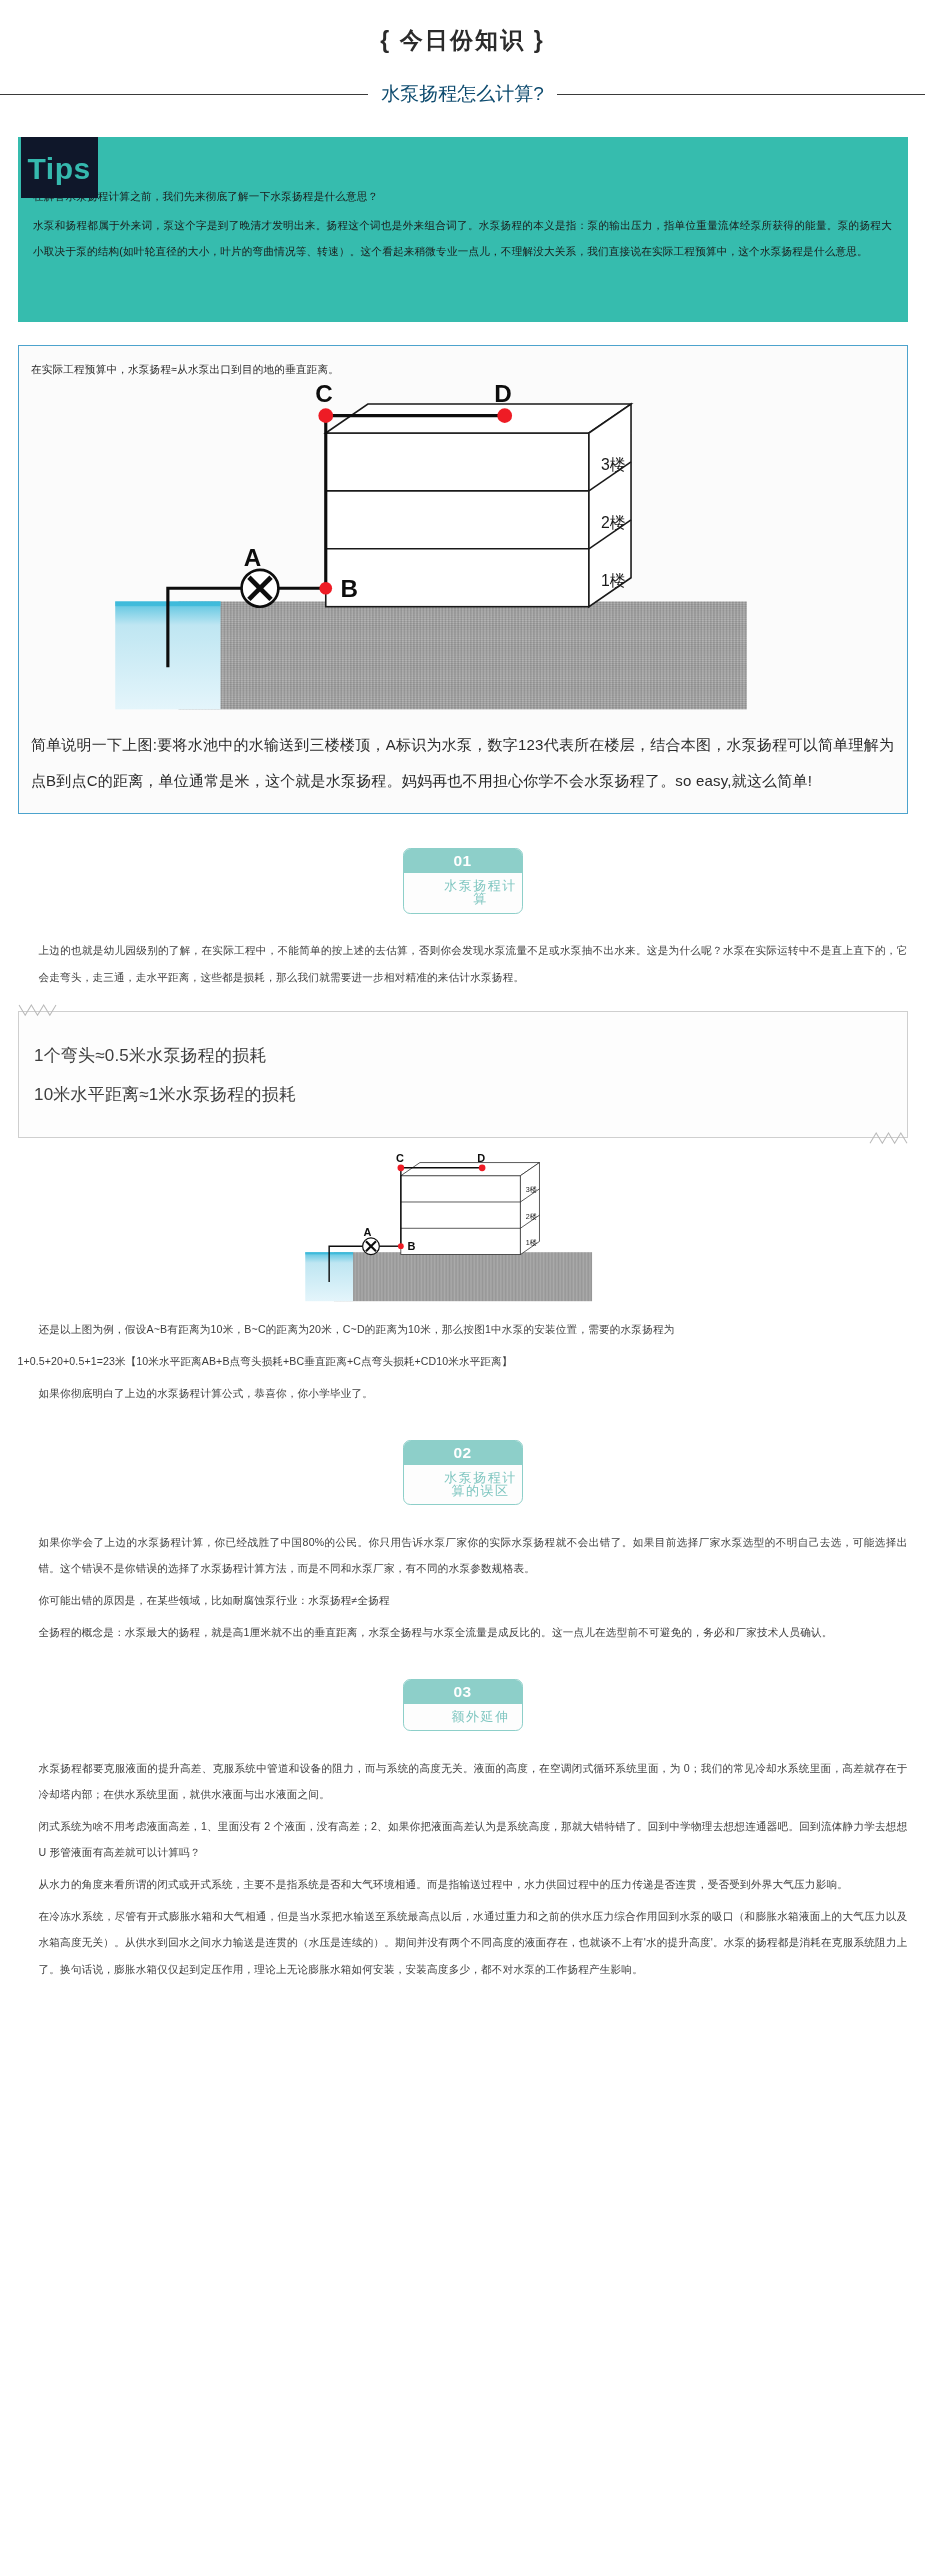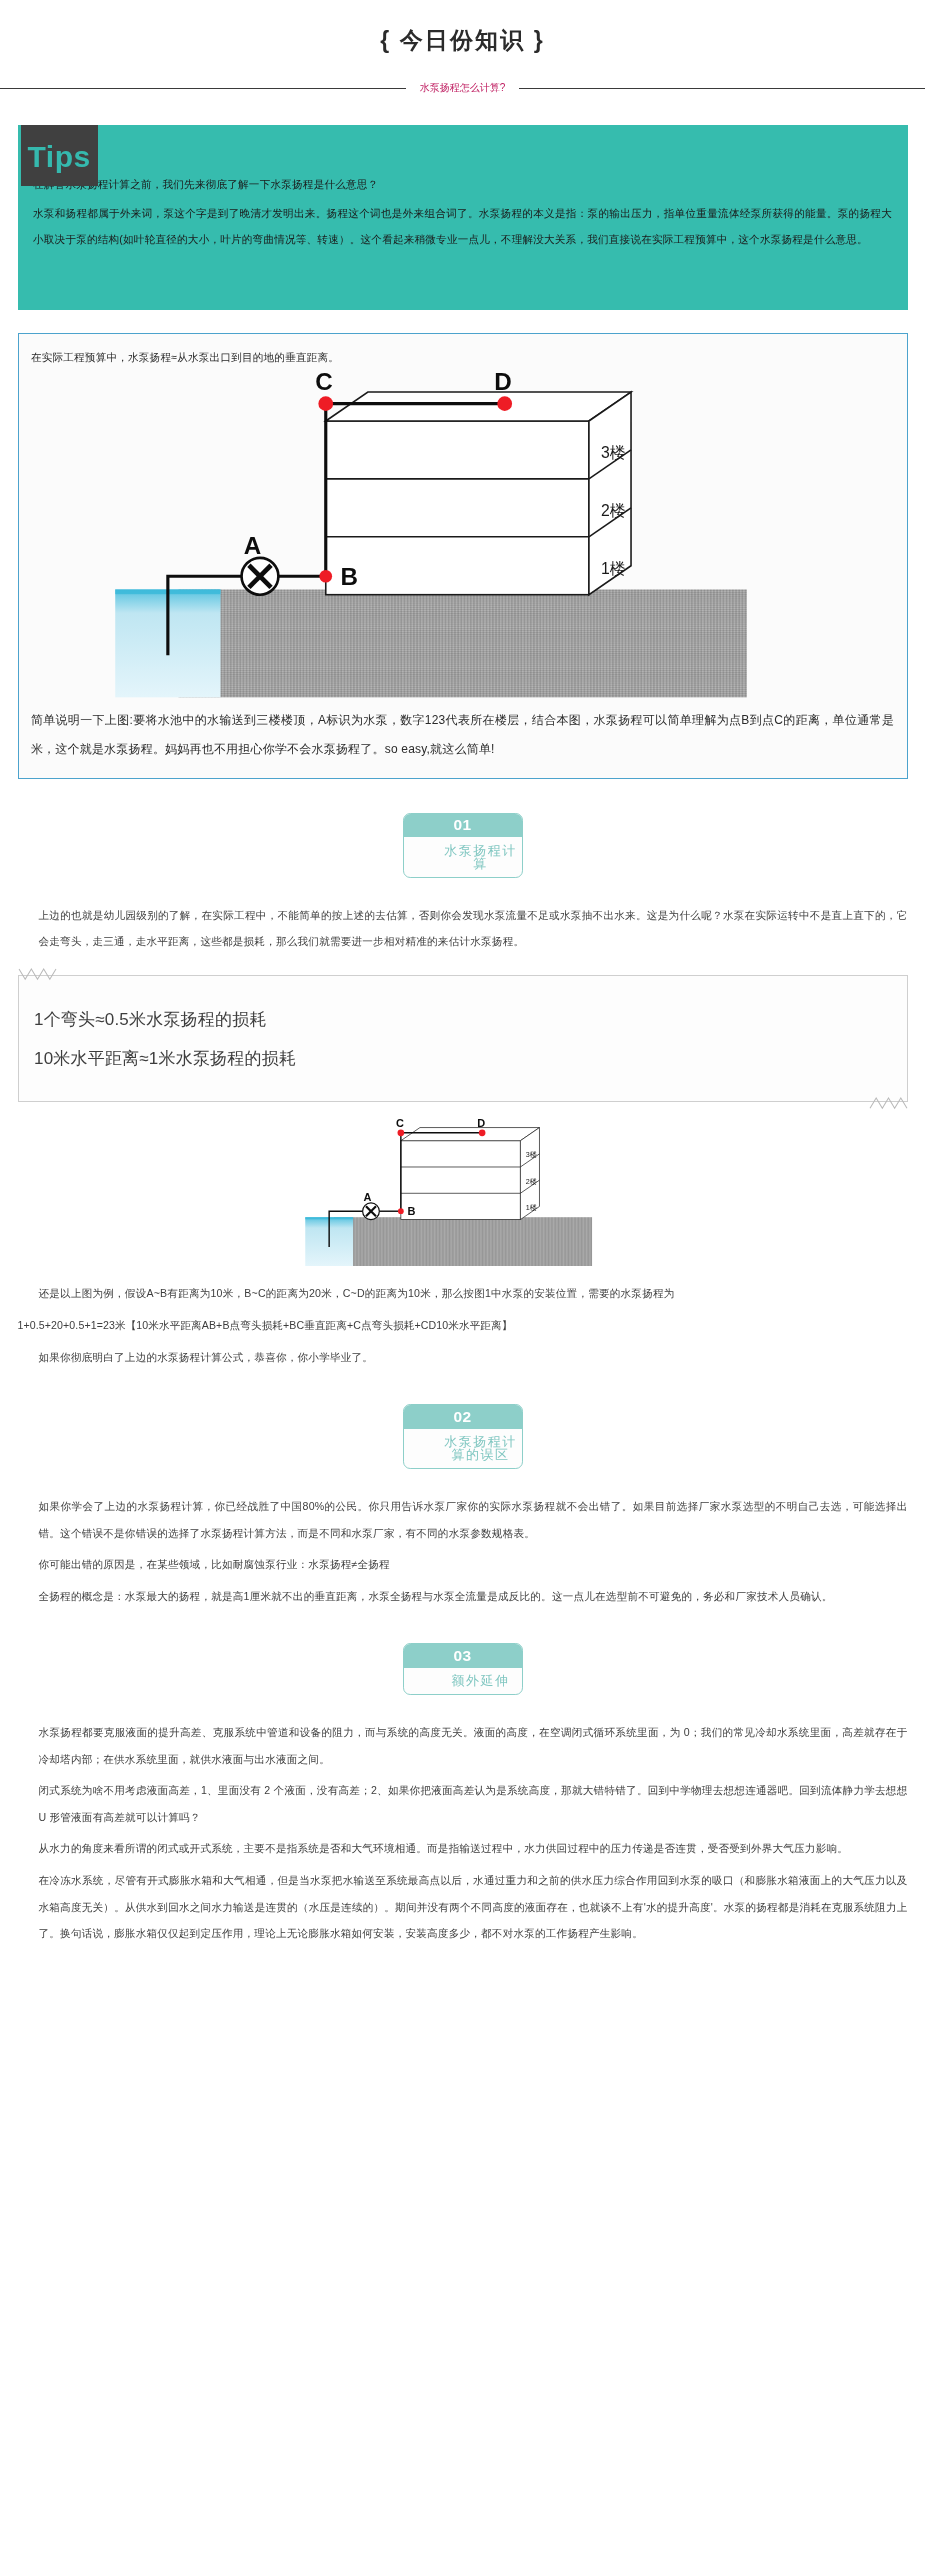--- a/index.html
+++ b/index.html
@@ -35,38 +35,38 @@
     width: 100%;
   }
   .subtitle-rule {
     flex: 1 1 auto;
     height: 1px;
     background: #3a3a3a;
   }
   .subtitle-text {
     flex: 0 0 auto;
     padding: 0 13.4px;
-    font-size: 10px;
-    color: #be185d;
+    font-size: 19px;
+    color: #0c4a6e;
     white-space: nowrap;
     transform: translateY(-1px);
   }
 
   
   .tips-section {
     position: relative;
     margin: 27px 17.5px 0 17.5px;
   }
   .tips-badge {
     position: absolute;
     left: 3.1px;
     top: 0;
     width: 77px;
     height: 61px;
-    background: #404040;
+    background: #0f172a;
     z-index: 3;
     display: flex;
     align-items: center;
     justify-content: center;
   }
   .tips-badge span {
     font-size: 30px;
     font-weight: 700;
     color: #35b9ae;
     letter-spacing: 0.5px;
@@ -110,26 +110,26 @@
     background: #fbfbfb;
     padding: 13.4px 12.4px 13.4px 12.4px;
   }
   .diagram-card .caption-top {
     font-size: 10.6px;
     line-height: 2.0;
     color: #2a2a2a;
     letter-spacing: 0.2px;
   }
   .diagram-card .caption-bot {
-    font-size: 12px;
+    font-size: 15px;
     line-height: 2.45;
     color: #2a2a2a;
     letter-spacing: 0.2px;
     text-align: justify;
-    margin-top: 8px;
+    margin-top: 17px;
   }
 
   .svg-holder { width: 100%; display: block; margin-top: 3.1px; }
   .svg-holder svg { display: block; width: 100%; height: auto; }
 
   
   .plain-diagram {
     margin: 15.5px auto 0 auto;
     width: 392px;
   }

